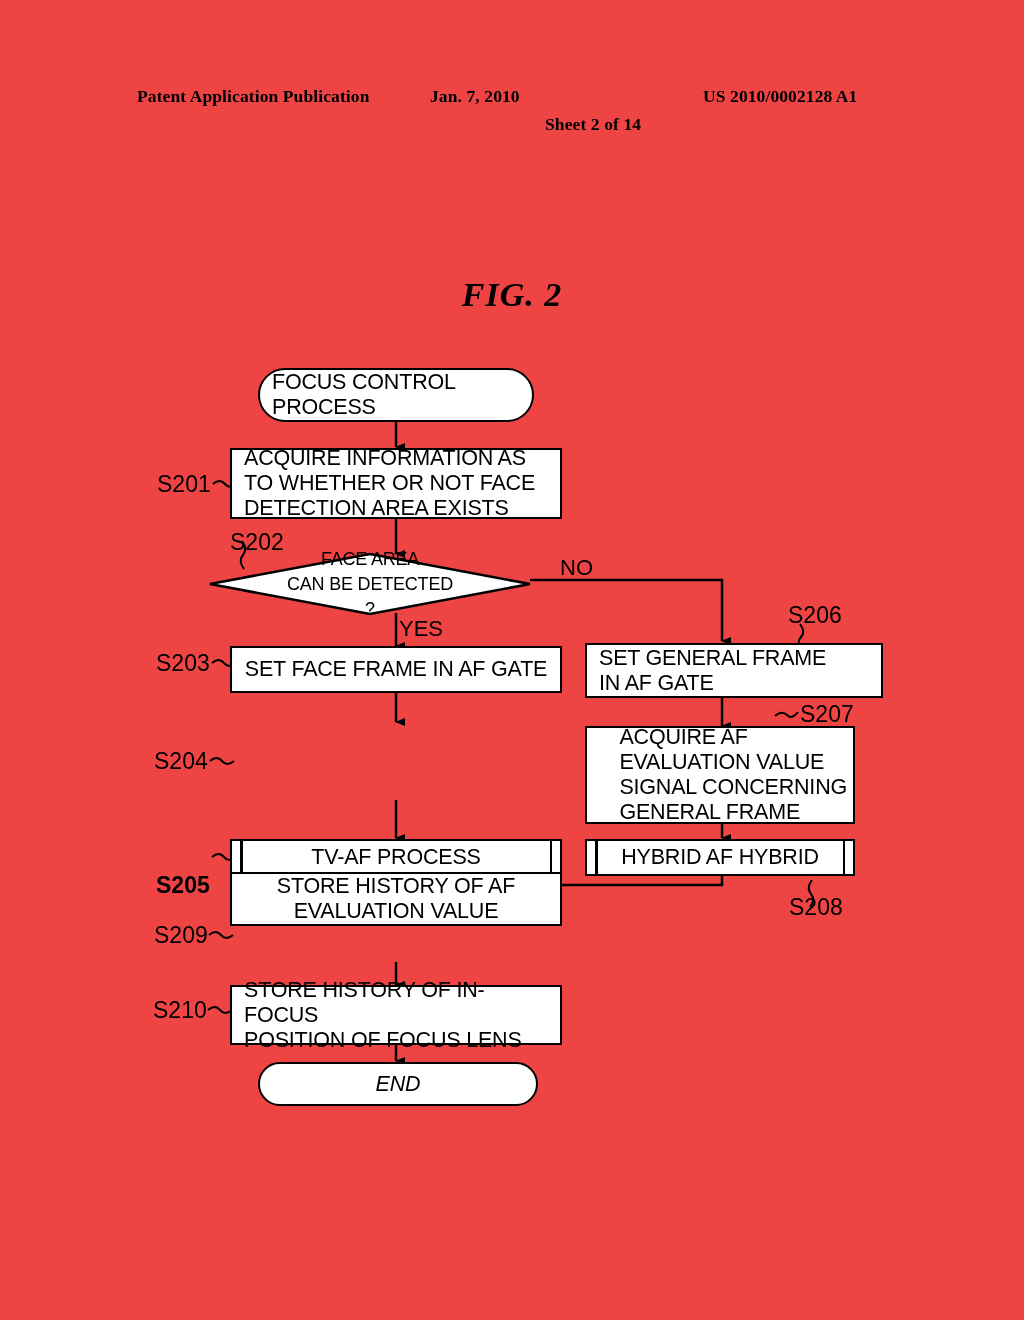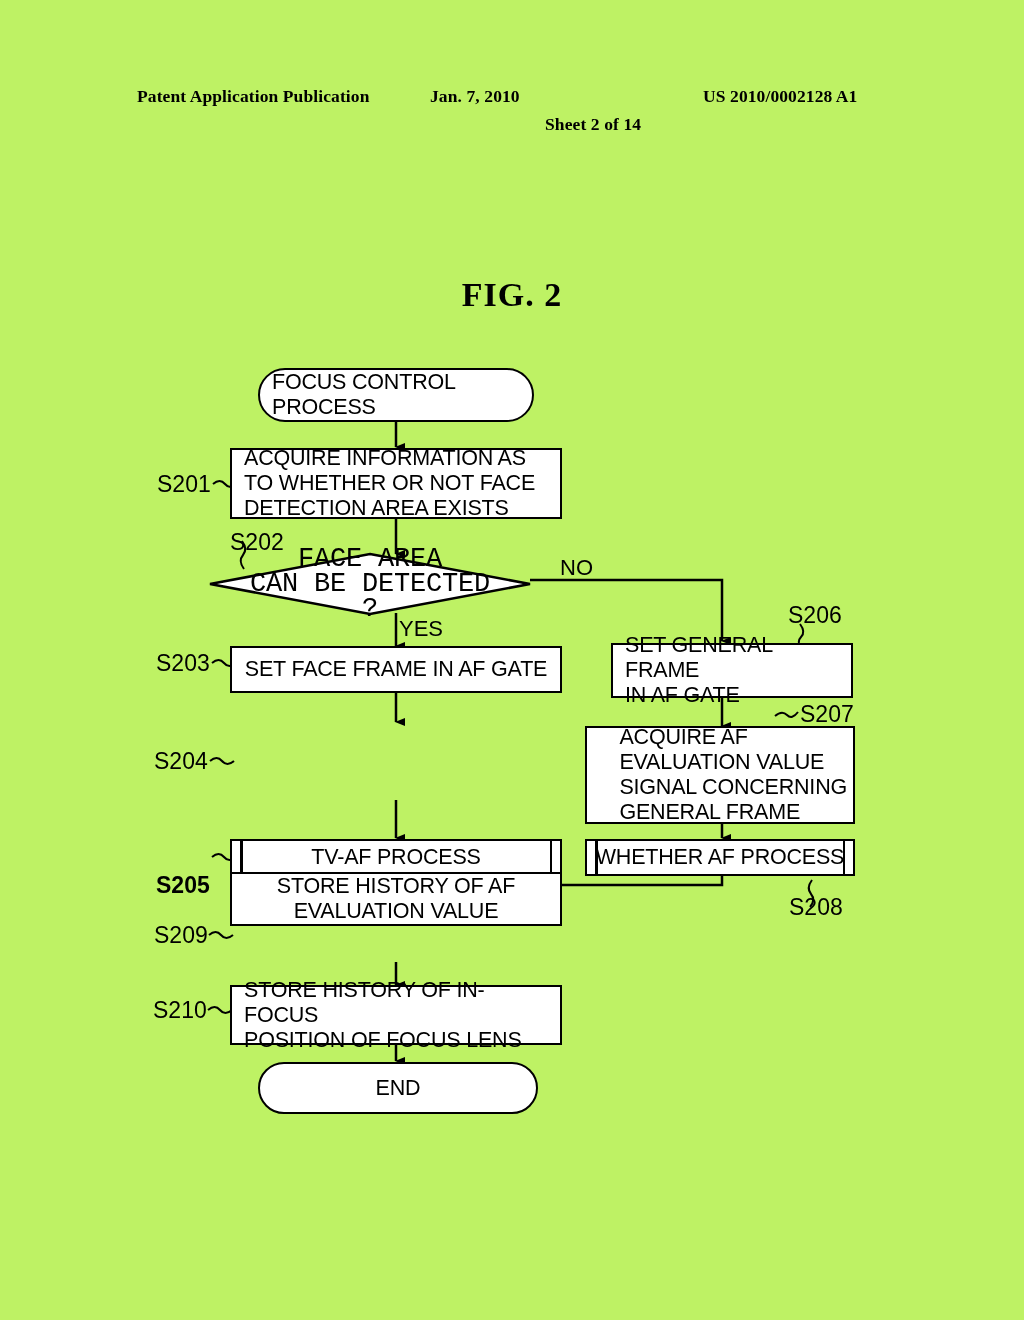--- a/index.html
+++ b/index.html
@@ -9,21 +9,21 @@
     background: #ffffff;
   }
   body {
     font-family: "Liberation Sans", sans-serif;
     color: #000000;
   }
   #page {
     position: relative;
     width: 1024px;
     height: 1320px;
-    background: #bef264;
+    background: #ef4444;
     overflow: hidden;
   }
 
   
   .pub-header {
     position: absolute;
     left: 0;
     top: 86px;
     width: 1024px;
     height: 26px;
@@ -39,20 +39,21 @@
   .pub-header .h-num   { position: absolute; left: 703px;  top: 0; }
 
   
   .fig-caption {
     position: absolute;
     left: 0;
     top: 276px;
     width: 1024px;
     text-align: center;
     font-family: "Liberation Serif", serif;
+    font-style: italic;
     font-weight: bold;
     font-size: 34px;
     letter-spacing: 1px;
   }
 
   
   #flow {
     position: absolute;
     left: 0;
     top: 0;
@@ -105,27 +106,26 @@
     overflow: visible;
   }
   .diamond-label {
     position: absolute;
     left: 0; top: 0;
     width: 100%; height: 100%;
     display: flex;
     flex-direction: column;
     align-items: center;
     justify-content: center;
-    font-size: 27px;
+    font-size: 18px;
     line-height: 25px;
     letter-spacing: -0.2px;
     white-space: pre-line;
     text-align: center;
     pointer-events: none;
-    font-family: Liberation Mono, monospace;
   }
 
   
   .step-ref {
     position: absolute;
     font-size: 23px;
     letter-spacing: 0px;
     white-space: nowrap;
   }
 
@@ -235,49 +235,49 @@
     </div>
     <div class="step-ref" style="left:156px; top:650px;">S203</div>
 
     <div class="step-ref" style="left:154px; top:748px;">S204</div>
 
     <div class="node subroutine align-center" style="left:230px; top:839px; width:332px; height:37px;">
       <span class="txt">TV-AF PROCESS</span>
     </div>
     <div class="step-ref" style="left:156px; top:872px;font-weight:bold;">S205</div>
 
-    <div class="node align-left" style="left:585px; top:643px; width:242px; height:55px;margin-left:26px;">
+    <div class="node align-left" style="left:585px; top:643px; width:298px; height:55px;">
       <span class="txt">SET GENERAL FRAME
 IN AF GATE</span>
     </div>
     <div class="step-ref" style="left:788px; top:602px;">S206</div>
 
     <div class="node align-left" style="left:585px; top:726px; width:270px; height:98px;align-items:flex-end;">
       <span class="txt">ACQUIRE AF
 EVALUATION VALUE
 SIGNAL CONCERNING
 GENERAL FRAME</span>
     </div>
     <div class="step-ref" style="left:800px; top:701px;">S207</div>
 
     <div class="node subroutine align-center" style="left:585px; top:839px; width:270px; height:37px;">
-      <span class="txt">WHETHER AF PROCESS</span>
+      <span class="txt">HYBRID AF HYBRID</span>
     </div>
     <div class="step-ref" style="left:789px; top:894px;">S208</div>
 
     <div class="node align-center" style="left:230px; top:872px; width:332px; height:54px;">
       <span class="txt">STORE HISTORY OF AF
 EVALUATION VALUE</span>
     </div>
     <div class="step-ref" style="left:154px; top:922px;">S209</div>
 
     <div class="node align-left" style="left:230px; top:985px; width:332px; height:60px;">
       <span class="txt">STORE HISTORY OF IN-FOCUS
 POSITION OF FOCUS LENS</span>
     </div>
     <div class="step-ref" style="left:153px; top:997px;">S210</div>
 
-    <div class="node terminator align-center" style="left:258px; top:1062px; width:280px; height:52px;">
+    <div class="node terminator align-center" style="left:258px; top:1062px; width:280px; height:44px;font-style:italic;">
       <span class="txt">END</span>
     </div>
 
   </div>
 </div>
 
 </body></html>

